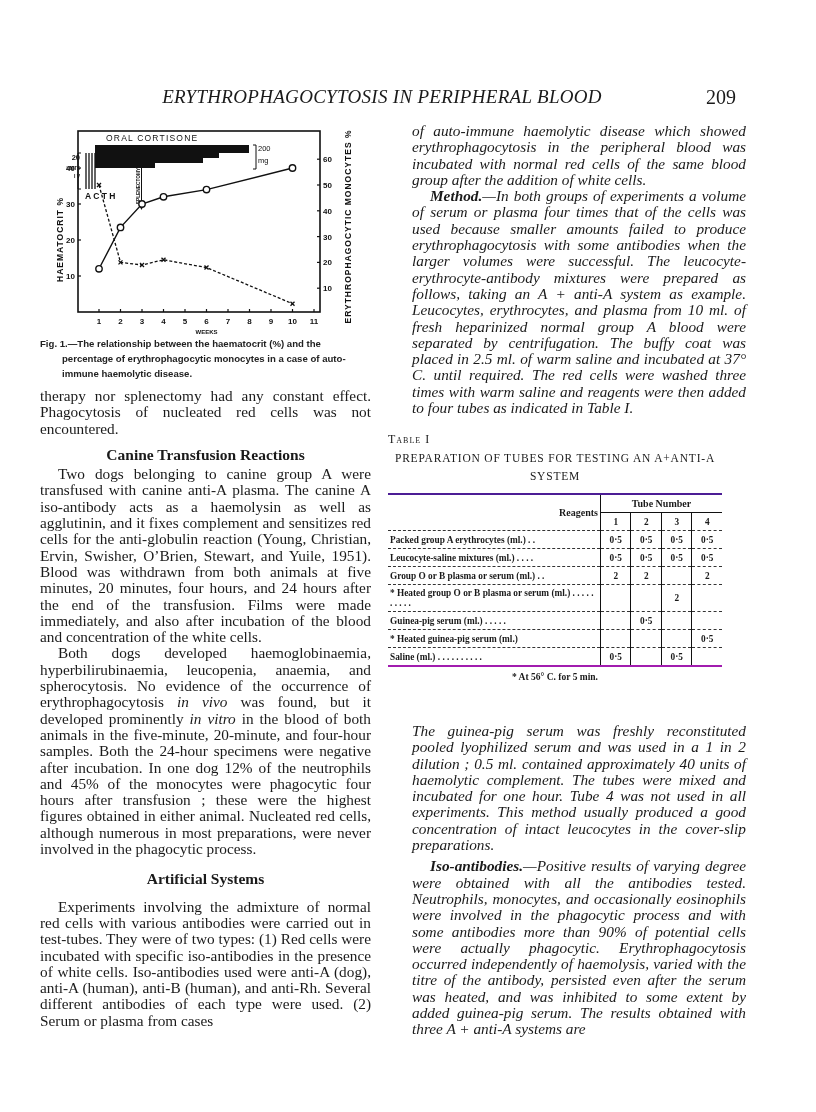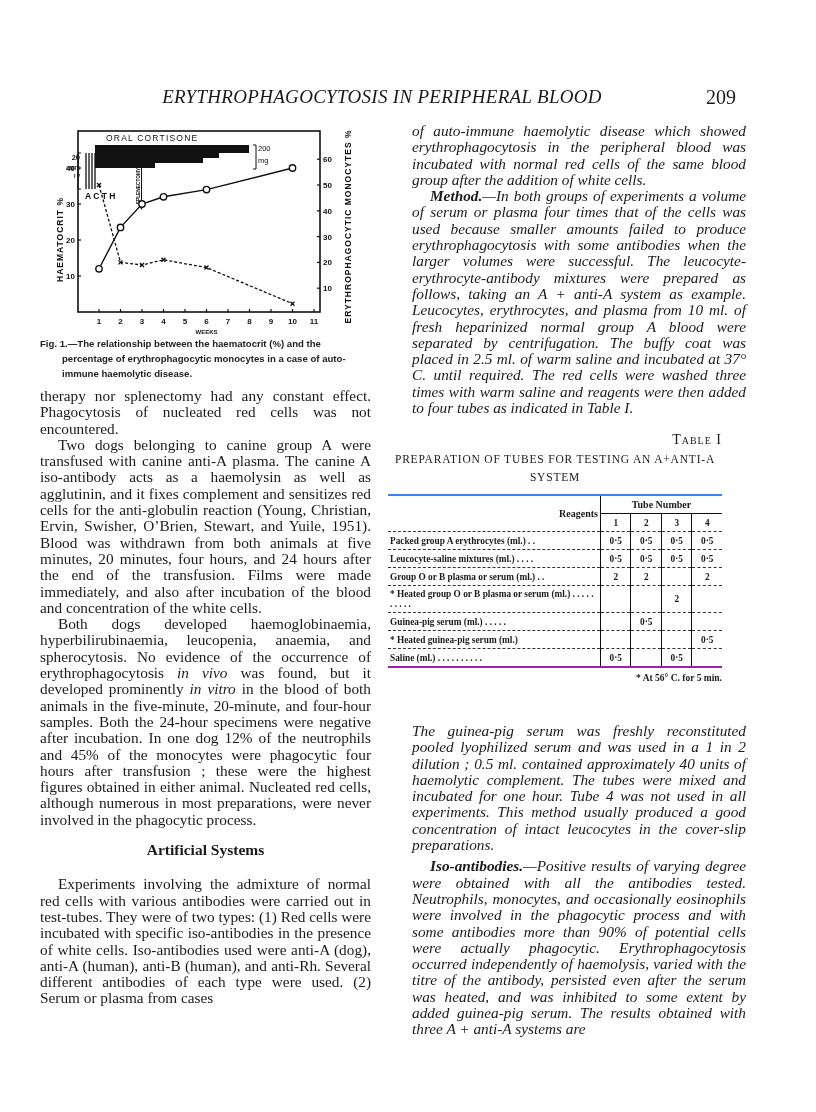--- a/index.html
+++ b/index.html
@@ -21,37 +21,37 @@
 
   
   .figure { position:absolute; left:40px; top:120px; width:336px; height:250px; }
   .figure svg { position:absolute; left:0; top:0; }
   .fig-caption { position:absolute; left:40px; top:336px; width:330px;
          font-family:"Liberation Sans", sans-serif; font-size:9.6px; line-height:15px; font-weight:bold; color:#222; }
   .fig-caption .cap-body { display:block; padding-left:22px; text-indent:-22px; }
 
   
   .table-block { position:absolute; left:388px; top:432px; width:334px; }
-  .table-title { text-align:right; font-size:14px; letter-spacing:1px; font-variant:small-caps; margin-bottom:2px; }
+  .table-title { text-align:left; font-size:12px; letter-spacing:1px; font-variant:small-caps; margin-bottom:2px; }
   .table-caption { text-align:center; font-size:11.5px; line-height:18px; letter-spacing:0.8px; }
   table.tube-table { border-collapse:collapse; width:100%; margin-top:8px; font-size:9.3px; }
   .tube-table th, .tube-table td { padding:0 2px; height:17px; }
-  .tube-table thead tr.top th { border-top:2px solid #3b82f6; }
+  .tube-table thead tr.top th { border-top:2px solid #4c1d95; }
   .tube-table .reag-h { text-align:right; font-weight:bold; font-size:10px; width:210px; border-right:1.3px solid #111; }
   .tube-table .tn-h { text-align:center; font-weight:bold; font-size:10px; border-bottom:1px solid #111; }
   .tube-table .num-h { text-align:center; font-weight:bold; width:26px; border-right:1.3px solid #111; }
   .tube-table .num-h.last { border-right:none; }
   .tube-table td.reagent { font-weight:bold; text-align:left; border-right:1.3px solid #111; white-space:nowrap; }
   .tube-table td.reagent.two { white-space:normal; line-height:10px; padding-top:3px; padding-bottom:3px; }
   .tube-table td.val { text-align:center; font-weight:bold; border-right:1.3px solid #111; }
   .tube-table td.val.last { border-right:none; }
   .tube-table tbody tr td { border-top:1px dashed #333; }
   .tube-table tbody tr:last-child td { border-bottom:2px solid #a21caf; }
   .tube-table thead tr.nums th { border-bottom:1px dashed #333; }
-  .table-foot { text-align:right; font-size:9.5px; font-weight:bold; margin-top:5px; }
+  .table-foot { text-align:center; font-size:9.5px; font-weight:bold; margin-top:5px; }
 
   .chart-text { font-family:"Liberation Sans", sans-serif; fill:#111; }
 </style>
 </head>
 <body>
 
 <div class="running-head">
   <div class="running-title">ERYTHROPHAGOCYTOSIS IN PERIPHERAL BLOOD</div>
   <div class="page-num">209</div>
 </div>
@@ -139,23 +139,24 @@
       <path d="M164.5 145.56 L168.5 149.56 M168.5 145.56 L164.5 149.56" stroke="#111" stroke-width="1.3"></path>
       <path d="M250.5 181.68 L254.5 185.68 M254.5 181.68 L250.5 185.68" stroke="#111" stroke-width="1.3"></path>
     </svg>
 </div>
 <div class="fig-caption">
   <span class="cap-body"><span>Fig. 1.</span><span>—The relationship between the haematocrit (%) and the percentage of erythrophagocytic monocytes in a case of auto-immune haemolytic disease.</span></span>
 </div>
 
 <div class="col col-left" style="top:388px;">
   <p>therapy nor splenectomy had any constant effect. Phagocytosis of nucleated red cells was not encountered.</p>
+  <h3 style="margin-top:10px;margin-bottom:3px;">Canine Transfusion Reactions</h3>
   <p class="ind">Two dogs belonging to canine group A were transfused with canine anti-A plasma. The canine A iso-antibody acts as a haemolysin as well as agglutinin, and it fixes complement and sensitizes red cells for the anti-globulin reaction (Young, Christian, Ervin, Swisher, O’Brien, Stewart, and Yuile, 1951). Blood was withdrawn from both animals at five minutes, 20 minutes, four hours, and 24 hours after the end of the transfusion. Films were made immediately, and also after incubation of the blood and concentration of the white cells.</p>
   <p class="ind"><span>Both dogs developed haemoglobinaemia, hyperbilirubinaemia, leucopenia, anaemia, and spherocytosis. No evidence of the occurrence of erythrophagocytosis </span><span class="i">in vivo</span><span> was found, but it developed prominently </span><span class="i">in vitro</span><span> in the blood of both animals in the five-minute, 20-minute, and four-hour samples. Both the 24-hour specimens were negative after incubation. In one dog 12% of the neutrophils and 45% of the monocytes were phagocytic four hours after transfusion ; these were the highest figures obtained in either animal. Nucleated red cells, although numerous in most preparations, were never involved in the phagocytic process.</span></p>
-  <h3 style="margin-top:14px;margin-bottom:18px;">Artificial Systems</h3>
+  <h3 style="margin-top:14px;margin-bottom:11px;">Artificial Systems</h3>
   <p class="ind">Experiments involving the admixture of normal red cells with various antibodies were carried out in test-tubes. They were of two types: (1) Red cells were incubated with specific iso-antibodies in the presence of white cells. Iso-antibodies used were anti-A (dog), anti-A (human), anti-B (human), and anti-Rh. Several different antibodies of each type were used. (2) Serum or plasma from cases</p>
 </div>
 
 <div class="col col-right" style="top:123px;">
   <p>of auto-immune haemolytic disease which showed erythrophagocytosis in the peripheral blood was incubated with normal red cells of the same blood group after the addition of white cells.</p>
   <p class="ind"><span class="b">Method.</span><span>—In both groups of experiments a volume of serum or plasma four times that of the cells was used because smaller amounts failed to produce erythrophagocytosis with some antibodies when the larger volumes were successful. The leucocyte-erythrocyte-antibody mixtures were prepared as follows, taking an A + anti-A system as example. Leucocytes, erythrocytes, and plasma from 10 ml. of fresh heparinized normal group A blood were separated by centrifugation. The buffy coat was placed in 2.5 ml. of warm saline and incubated at 37° C. until required. The red cells were washed three times with warm saline and reagents were then added to four tubes as indicated in Table I.</span></p>
 </div>
 
 <div class="table-block">
   <div class="table-title">Table I</div>

